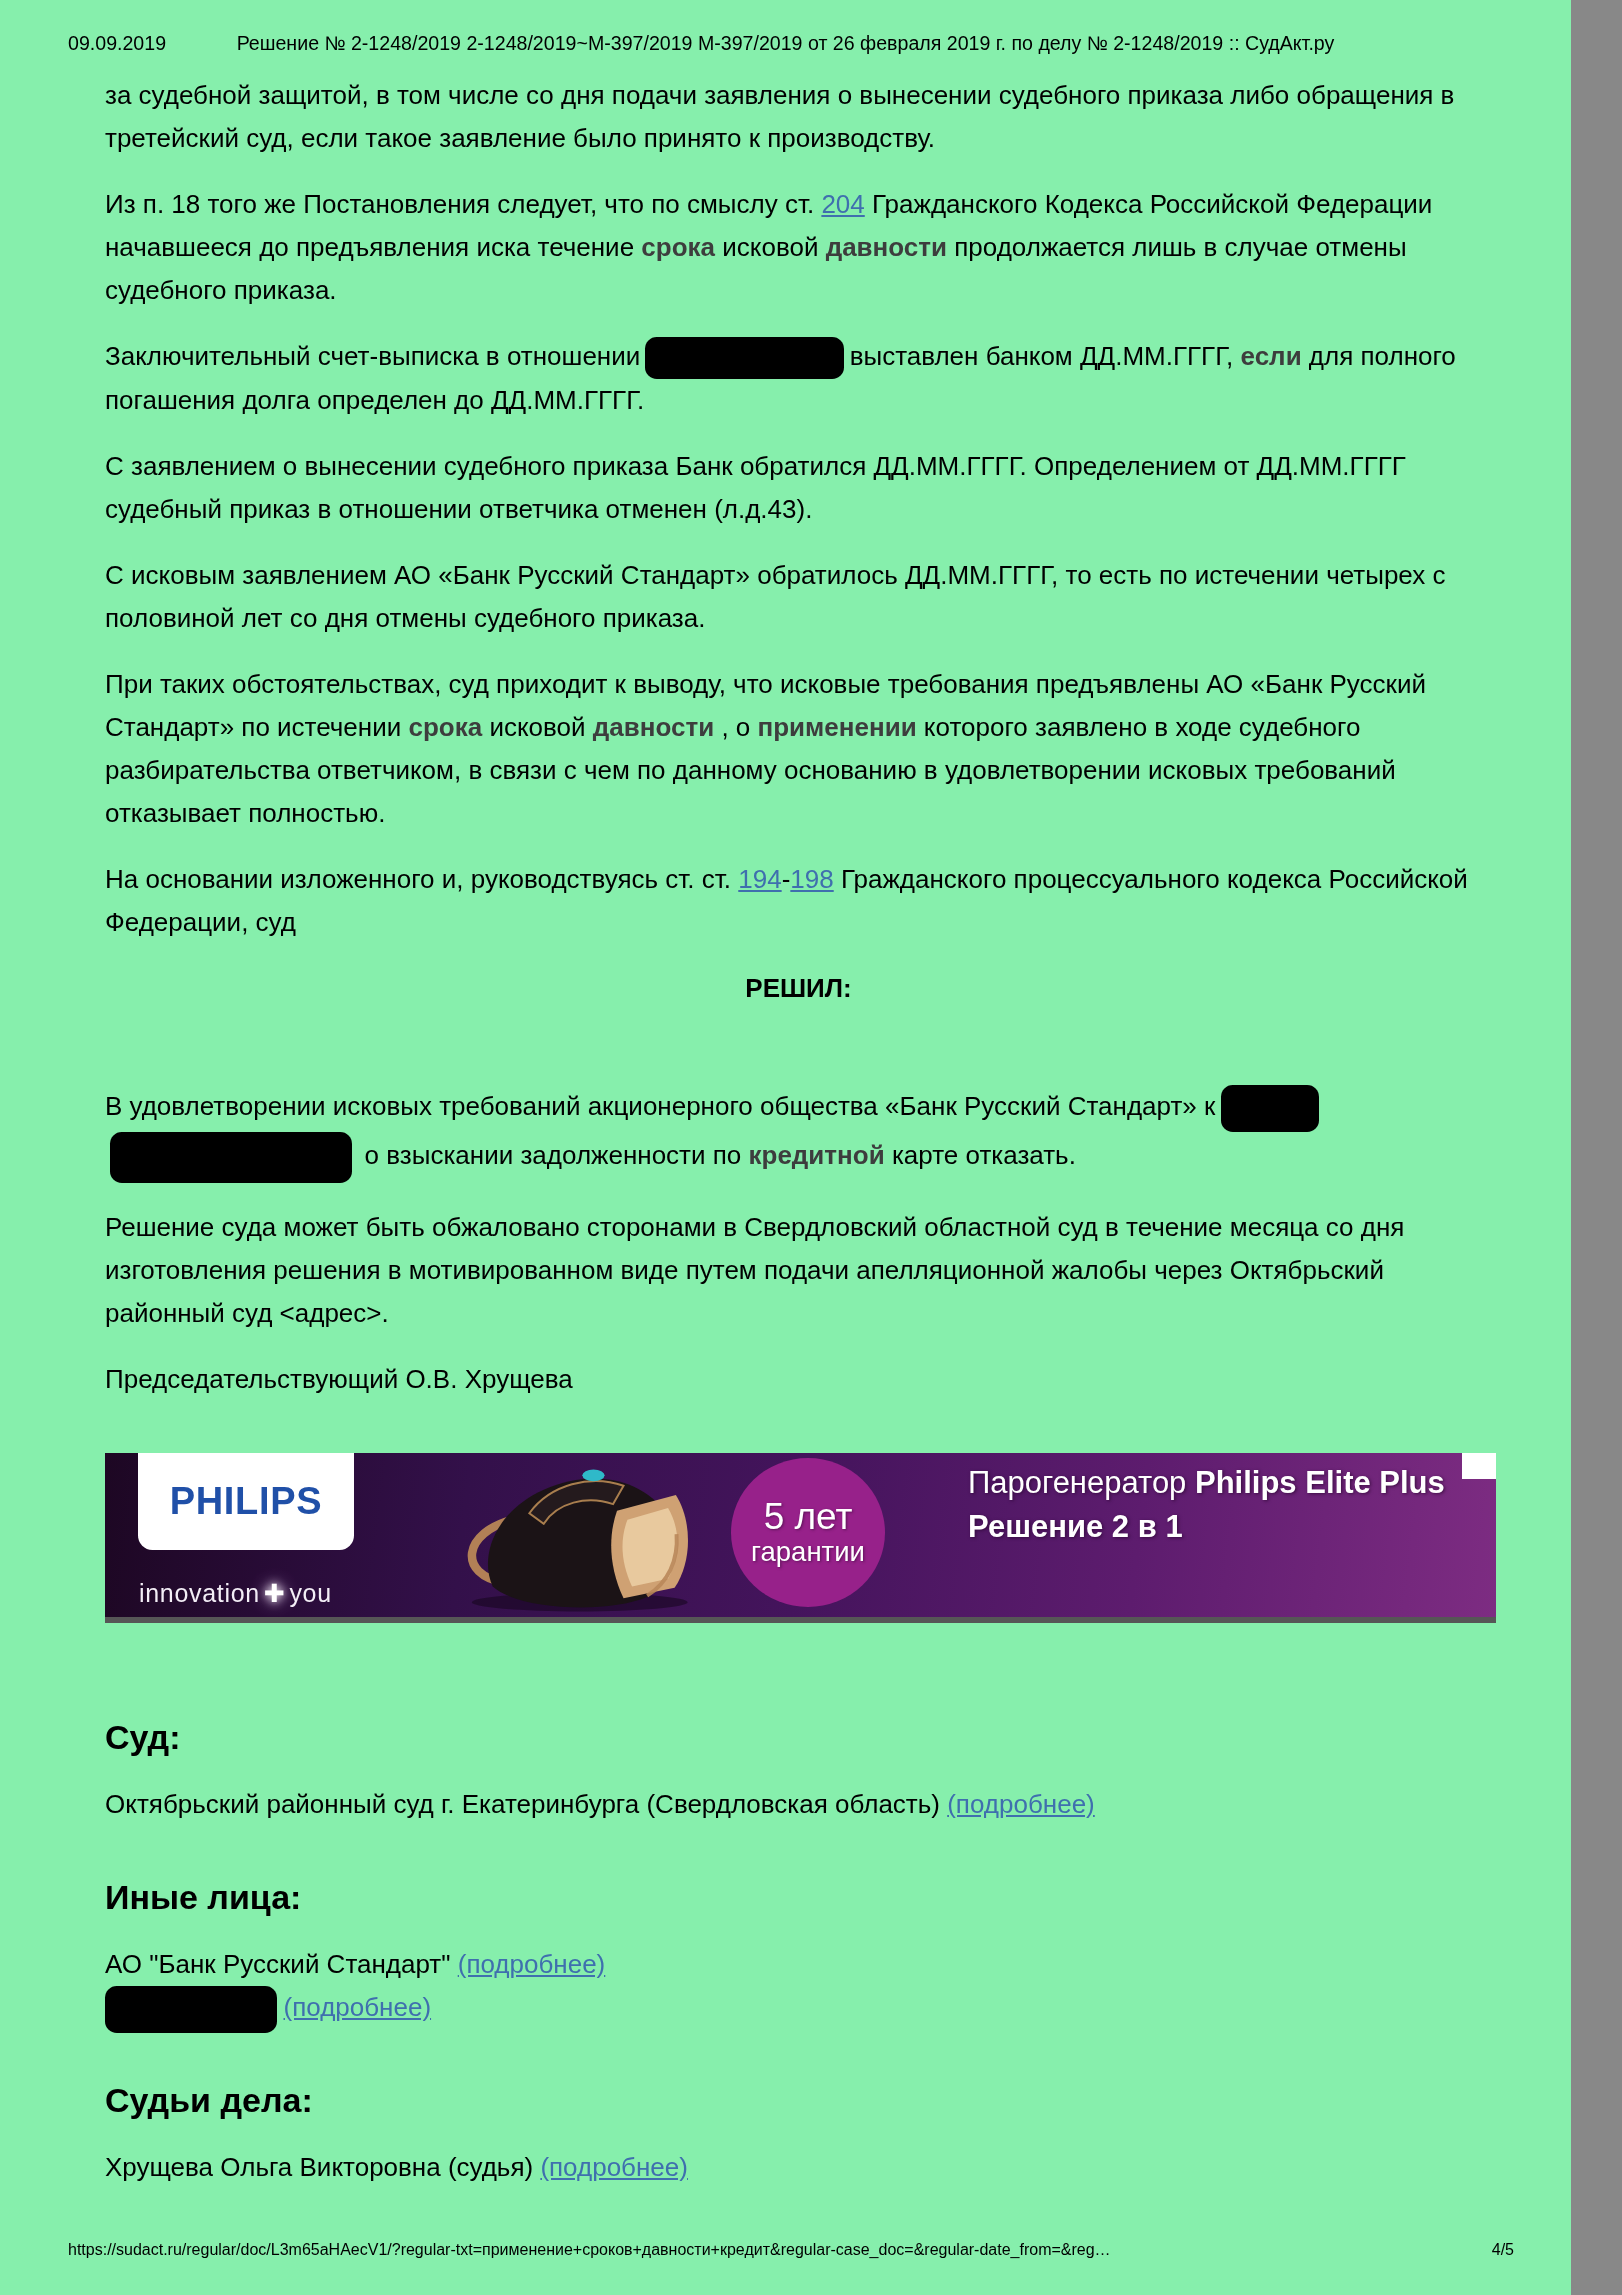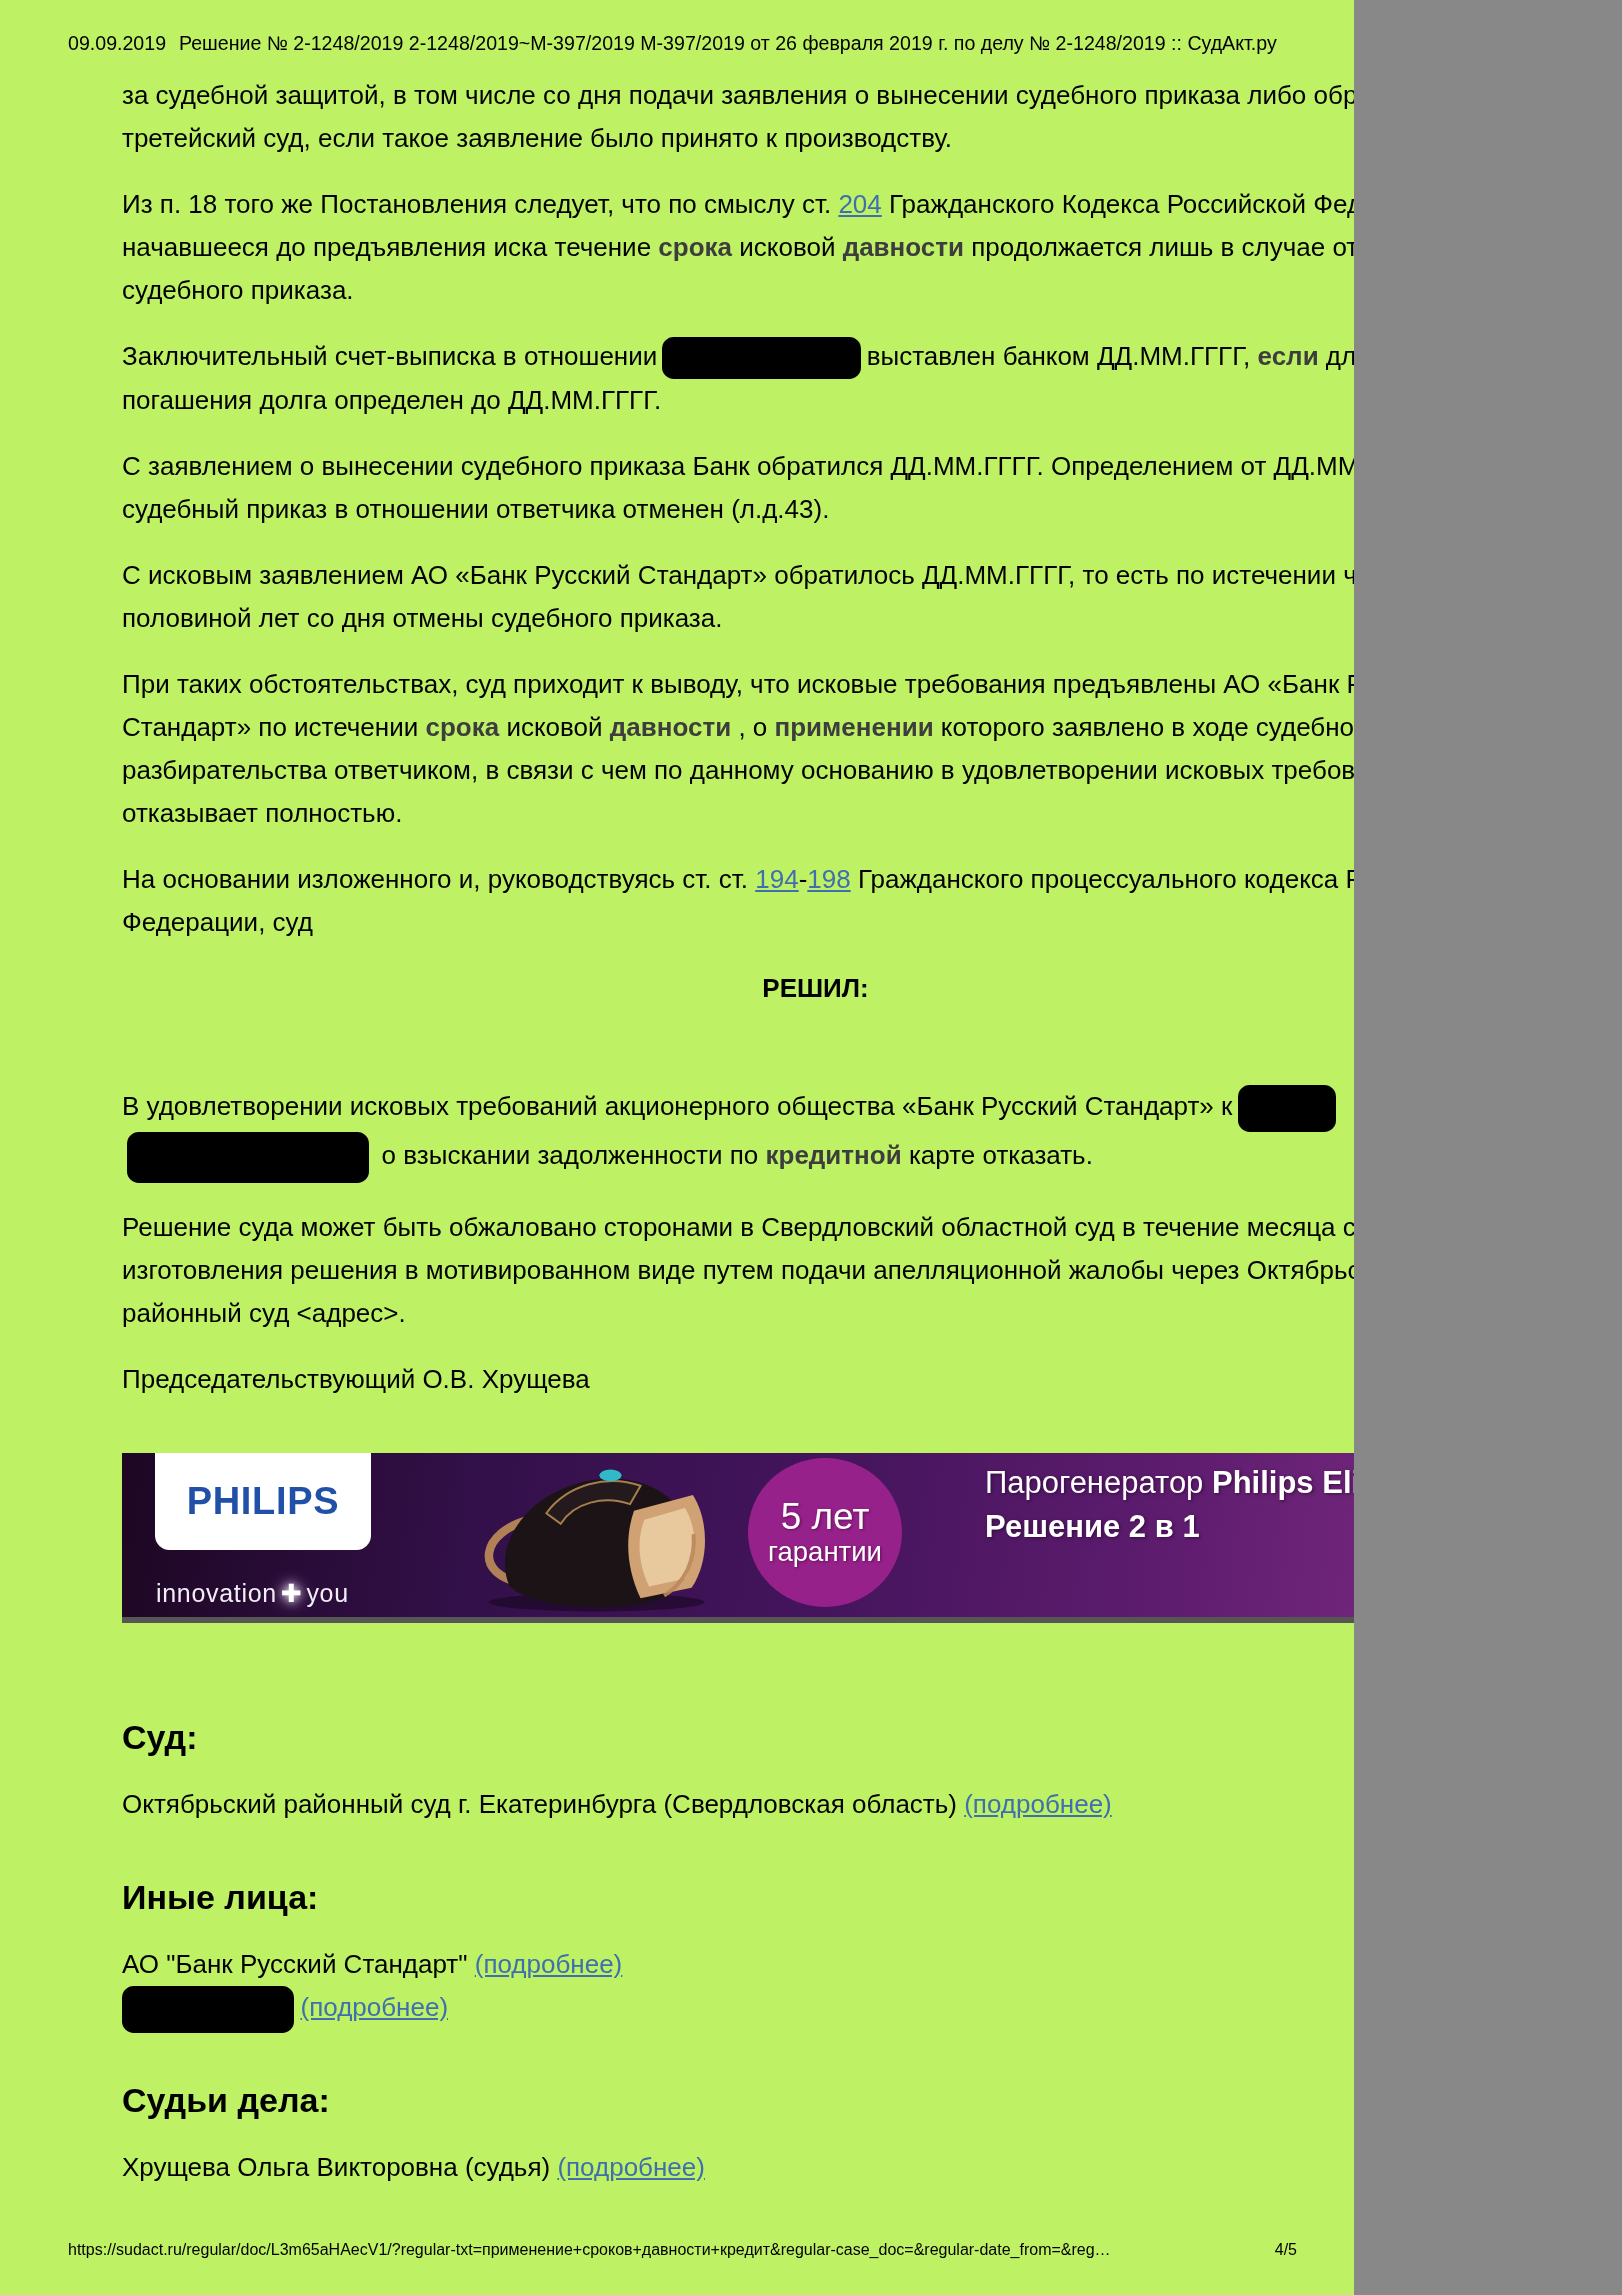--- a/index.html
+++ b/index.html
@@ -1,29 +1,29 @@
 <!DOCTYPE html>
 <html style="--link: #3f6fae; --keyword: #3d3d3d; --redaction: #000000; --philips-blue: #2050a8; --banner-gradient-end: #7d2c82; --badge-magenta: #97218a; --cta-orange: #ef8418;font-size:10.5px"><head>
 <meta charset="utf-8">
 <style>
   html,body{margin:0;padding:0;}
   body{background:#888;}
-  .page{position:relative;width:1354px;height:2295px;background:#bef264;overflow:hidden;
+  .page{position:relative;width:1571px;height:2295px;background:#86efac;overflow:hidden;
         font-family:"Liberation Sans","DejaVu Sans",sans-serif;color:#000;}
 
   
   .print-header{position:absolute;top:31px;left:68px;right:68px;font-size:19.6px;line-height:25px;}
   .print-date{position:absolute;left:0;top:0;}
   .print-title{display:block;text-align:center;padding:0 111px;white-space:nowrap;}
   .print-footer{position:absolute;top:2237px;left:68px;right:57px;font-size:16px;line-height:25px;}
   .print-url{float:left;max-width:1341px;white-space:nowrap;overflow:hidden;}
   .print-page{float:right;}
 
   
-  .content{position:absolute;top:74px;left:122px;width:1387px;}
+  .content{position:absolute;top:74px;left:105px;width:1387px;}
   p.body-par{font-size:26px;line-height:43px;margin:0 0 23px 0;}
   p.reshil{text-align:center;font-weight:bold;margin:23px 0 75px 0;}
   .kw{font-weight:bold;color:var(--keyword,#3d3d3d);}
   a.doc-link{color:var(--link,#3f6fae);cursor:pointer;}
   .redact{display:inline-block;background:var(--redaction,#000);border-radius:11.8px;
           height:41px;vertical-align:middle;margin:0 5.2px;}
 
   
   .sec-h{font-size:34px;line-height:39px;font-weight:bold;margin:52px 0 26px 0;}
   .sec-line{font-size:26px;line-height:43px;margin:0;}

